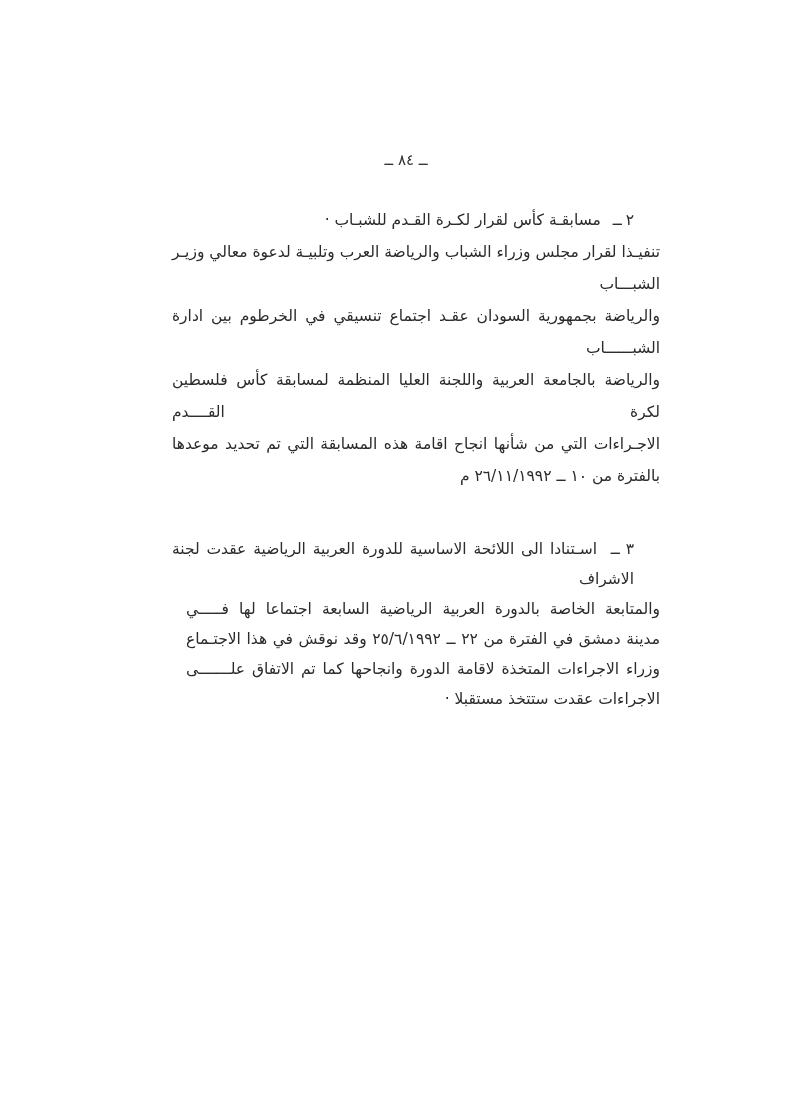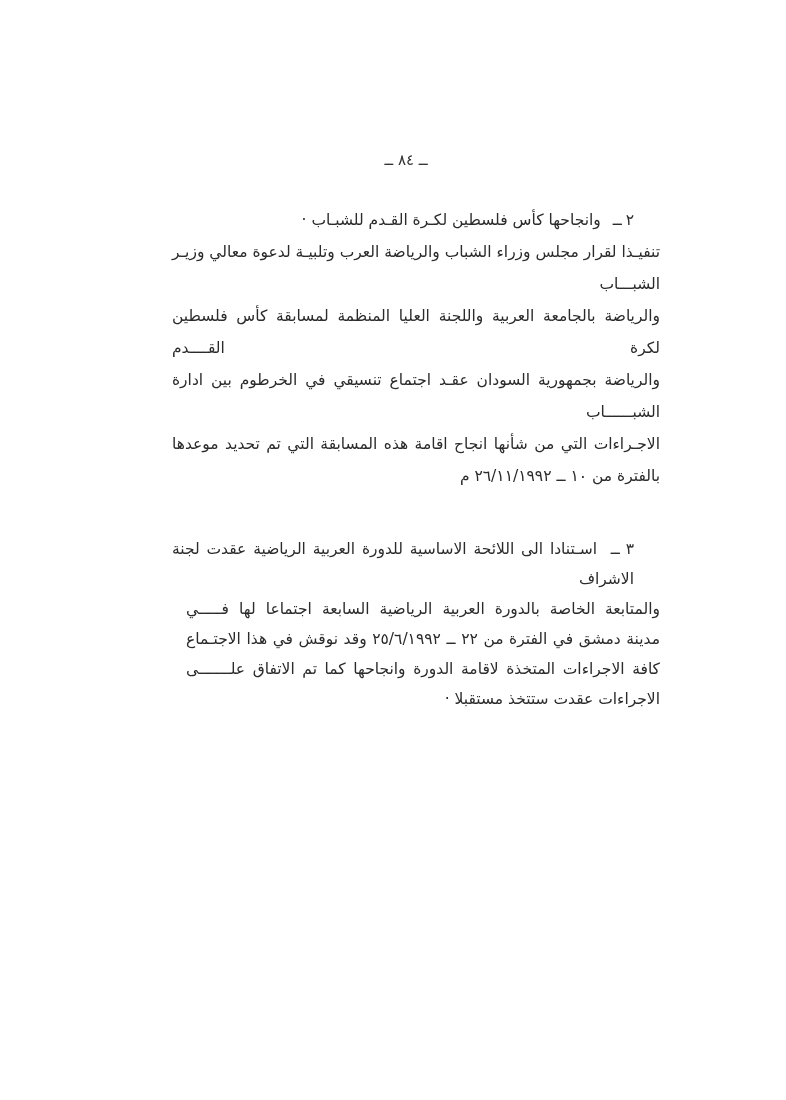--- a/index.html
+++ b/index.html
@@ -53,38 +53,38 @@
 <body>
 
 <div class="page">
   <div class="content">
 
     <div class="page-number">ــ ٨٤ ــ</div>
 
     <section class="section sec2">
       <div class="line sl title-line">
         <span class="marker">٢ ــ</span>
-        <span>وانجاحها كأس فلسطين لكـرة القـدم للشبـاب ·</span>
+        <span>مسابقـة كأس لقرار لكـرة القـدم للشبـاب ·</span>
       </div>
       <div class="body">
         <div class="line jl">تنفيـذا لقرار مجلس وزراء الشباب والرياضة العرب وتلبيـة لدعوة معالي وزيـر الشبـــاب</div>
+        <div class="line jl">والرياضة بجمهورية السودان عقـد اجتماع تنسيقي في الخرطوم بين ادارة الشبــــــاب</div>
         <div class="line jl">والرياضة بالجامعة العربية واللجنة العليا المنظمة لمسابقة كأس فلسطين لكرة القــــدم</div>
-        <div class="line jl">والرياضة بجمهورية السودان عقـد اجتماع تنسيقي في الخرطوم بين ادارة الشبــــــاب</div>
         <div class="line jl">الاجـراءات التي من شأنها انجاح اقامة هذه المسابقة التي تم تحديد موعدها</div>
         <div class="line sl">بالفترة من ١٠ ــ ٢٦/١١/١٩٩٢ م</div>
       </div>
     </section>
 
     <section class="section sec3">
       <div class="line jl title-line">
         <span class="marker">٣ ــ</span>
         <span>اسـتنادا الى اللائحة الاساسية للدورة العربية الرياضية عقدت لجنة الاشراف</span>
       </div>
       <div class="body">
         <div class="line jl">والمتابعة الخاصة بالدورة العربية الرياضية السابعة اجتماعا لها فـــــي</div>
         <div class="line jl">مدينة دمشق في الفترة من ٢٢ ــ ٢٥/٦/١٩٩٢ وقد نوقش في هذا الاجتـماع</div>
-        <div class="line jl">كافة الاجراءات المتخذة لاقامة الدورة وانجاحها كما تم الاتفاق علـــــــى</div>
+        <div class="line jl">وزراء الاجراءات المتخذة لاقامة الدورة وانجاحها كما تم الاتفاق علـــــــى</div>
         <div class="line sl">الاجراءات عقدت ستتخذ مستقبلا ·</div>
       </div>
     </section>
 
   </div>
 </div>
 
 </body></html>

